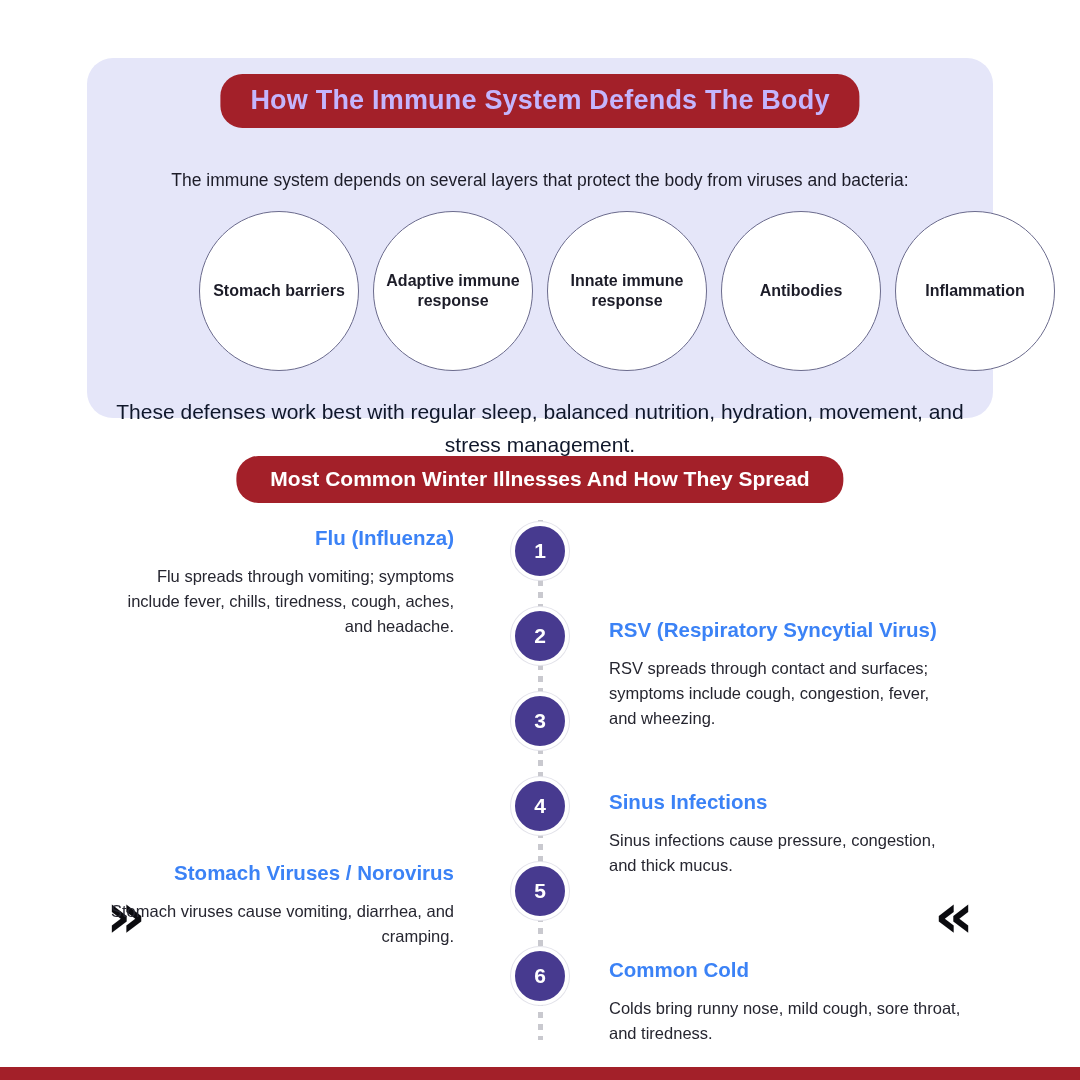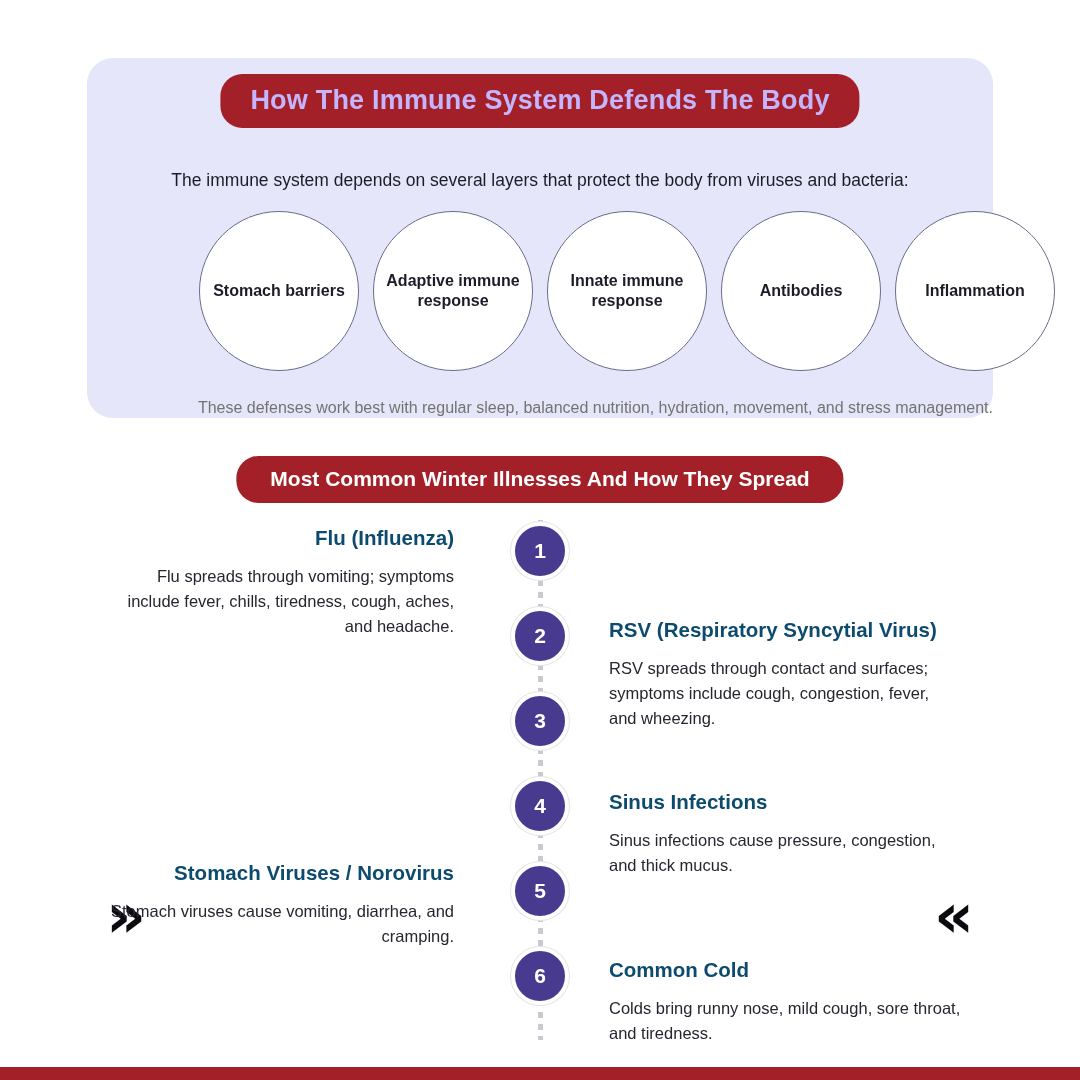--- a/index.html
+++ b/index.html
@@ -79,23 +79,23 @@
     color: #1c1c28;
     line-height: 1.27;
     padding: 6px;
   }
 
   .panel-footer {
     position: absolute;
     top: 338px;
     left: 0;
     width: 100%;
-    text-align: right;
-    font-size: 16px;
-    color: #737373;
+    text-align: center;
+    font-size: 21px;
+    color: #0f172a;
     line-height: 1.55;
   }
 
   
   .section2-head {
     position: absolute;
     top: 440px;
     left: 0;
     width: 1080px;
     height: 80px;
@@ -167,21 +167,21 @@
   .tl-item {
     position: absolute;
     width: 352px;
   }
   .tl-item.left  { left: 102px;  text-align: right; }
   .tl-item.right { left: 609px;  text-align: left;  }
 
   .tl-title {
     font-size: 20.5px;
     font-weight: bold;
-    color: #0c4a6e;
+    color: #3b82f6;
     margin-bottom: 13px;
     line-height: 1.2;
   }
   .tl-desc {
     font-size: 16.5px;
     color: #262630;
     line-height: 1.53;
   }
 
   

